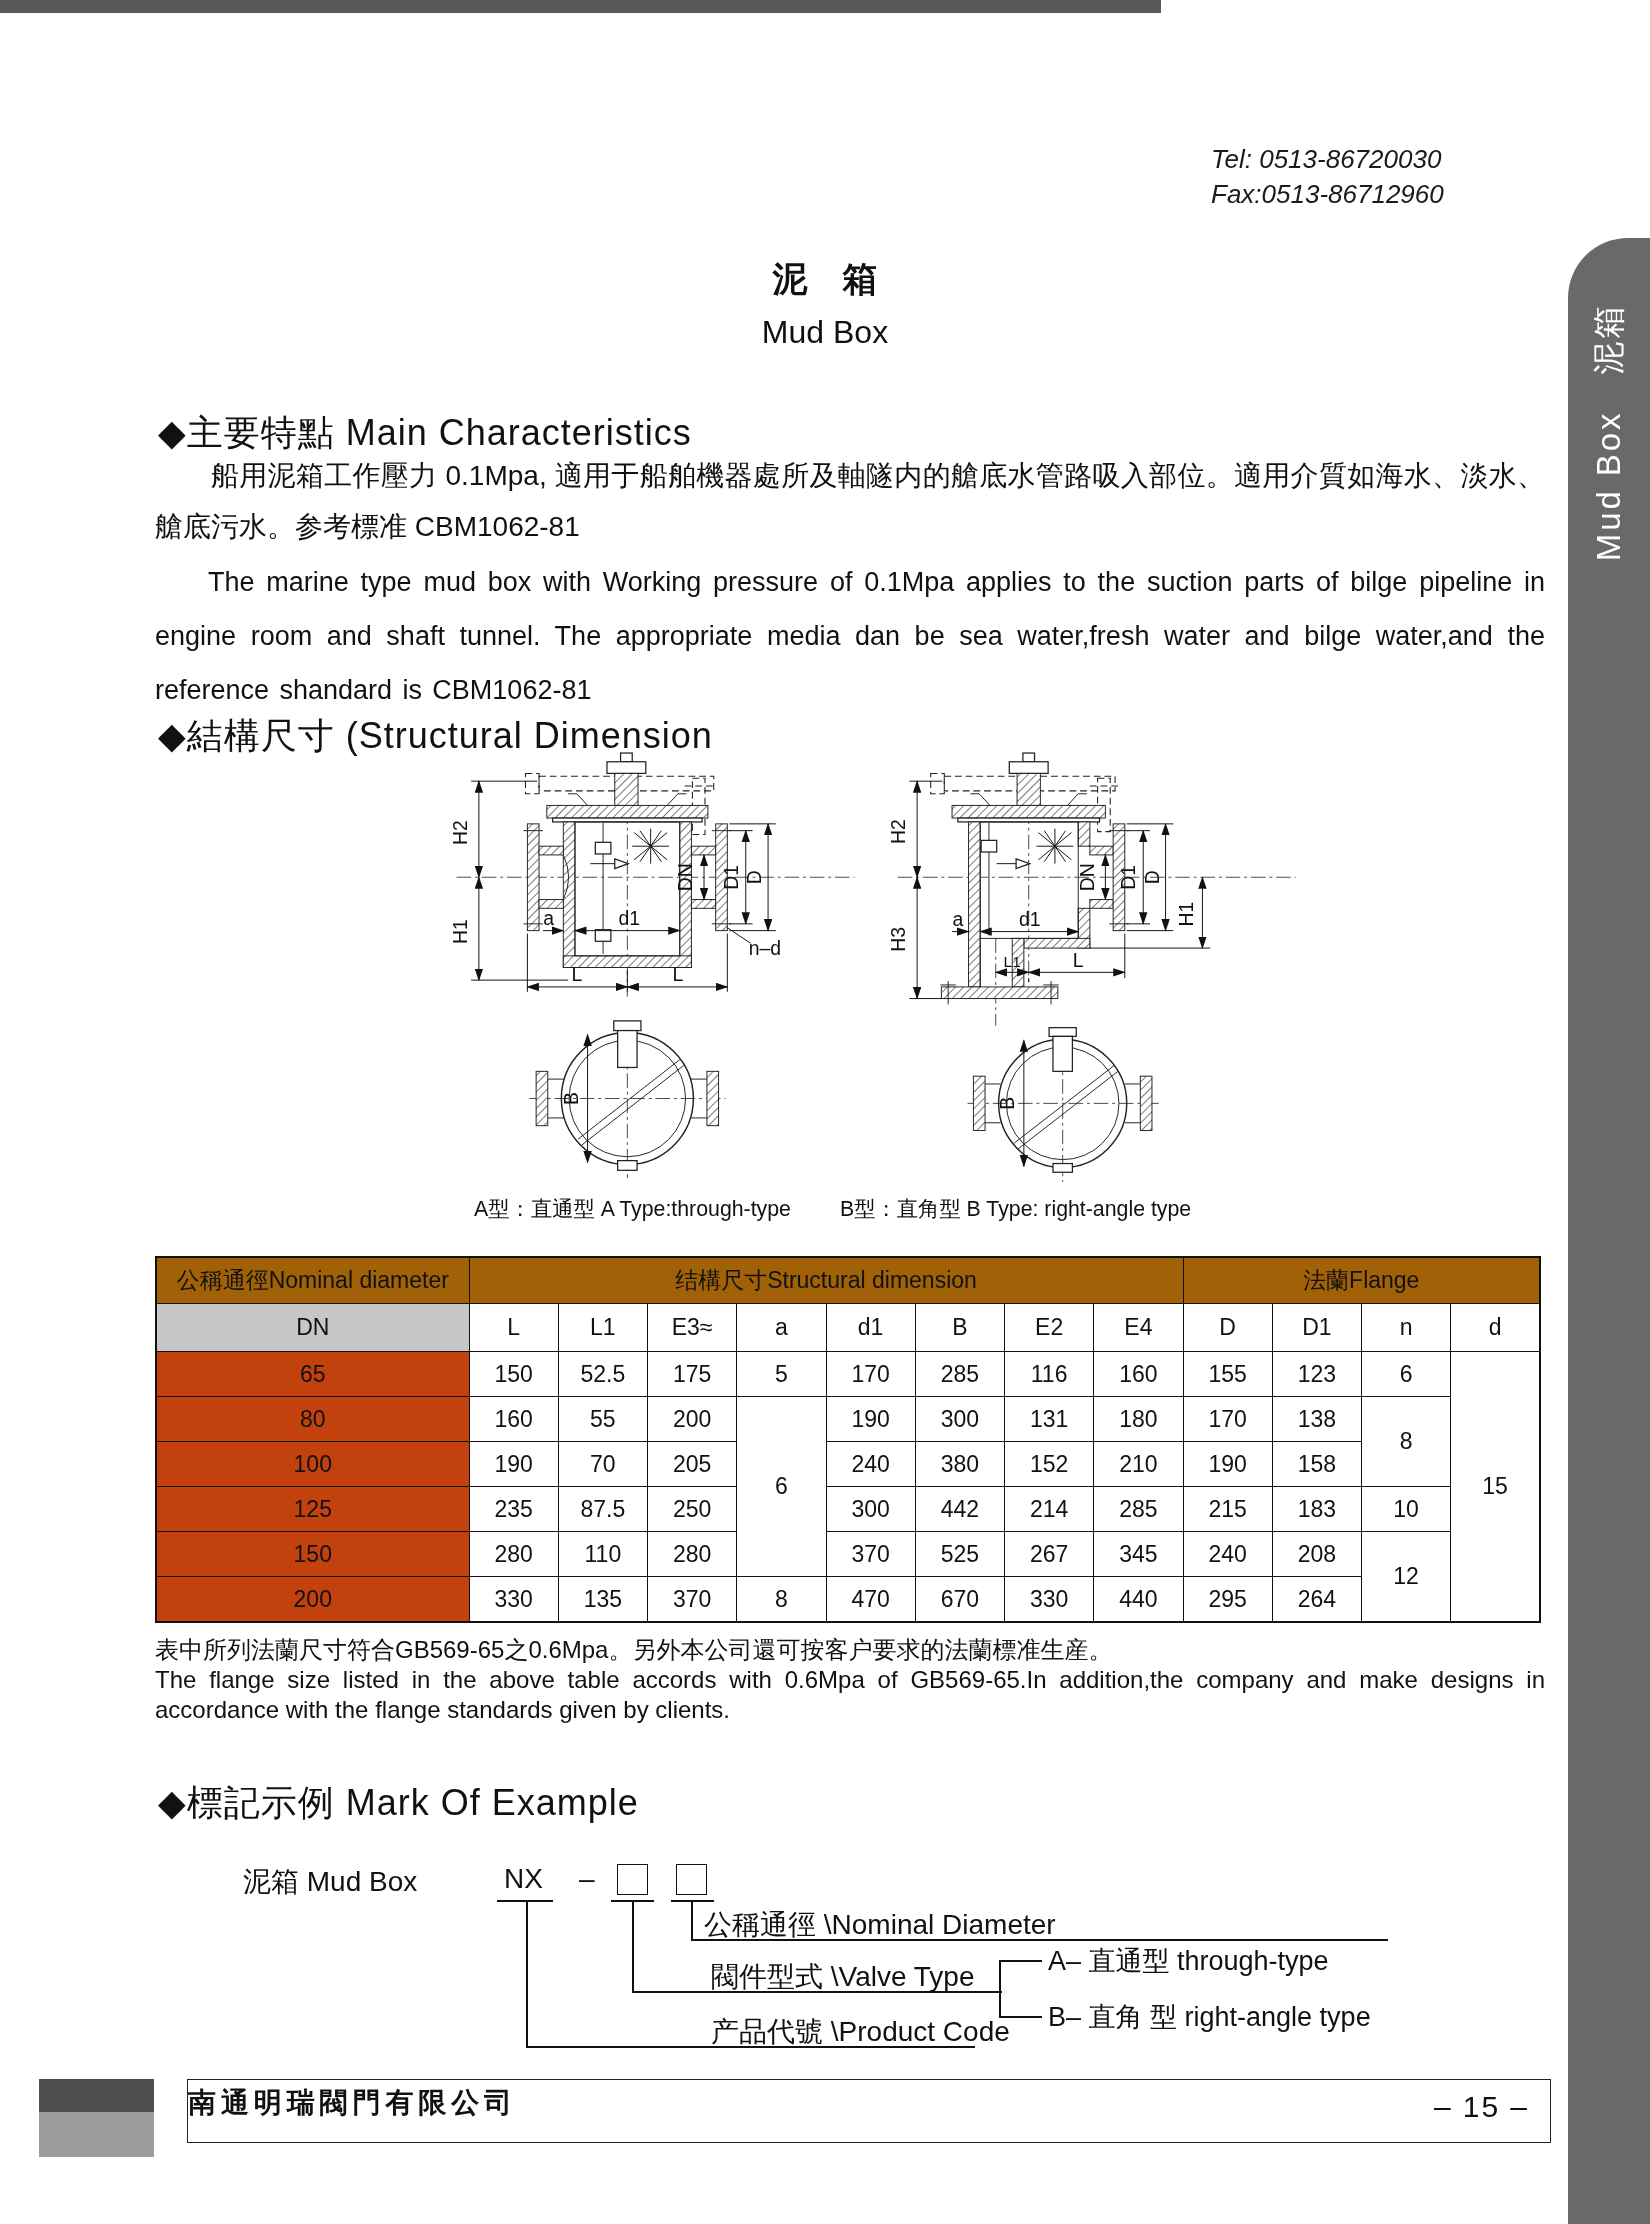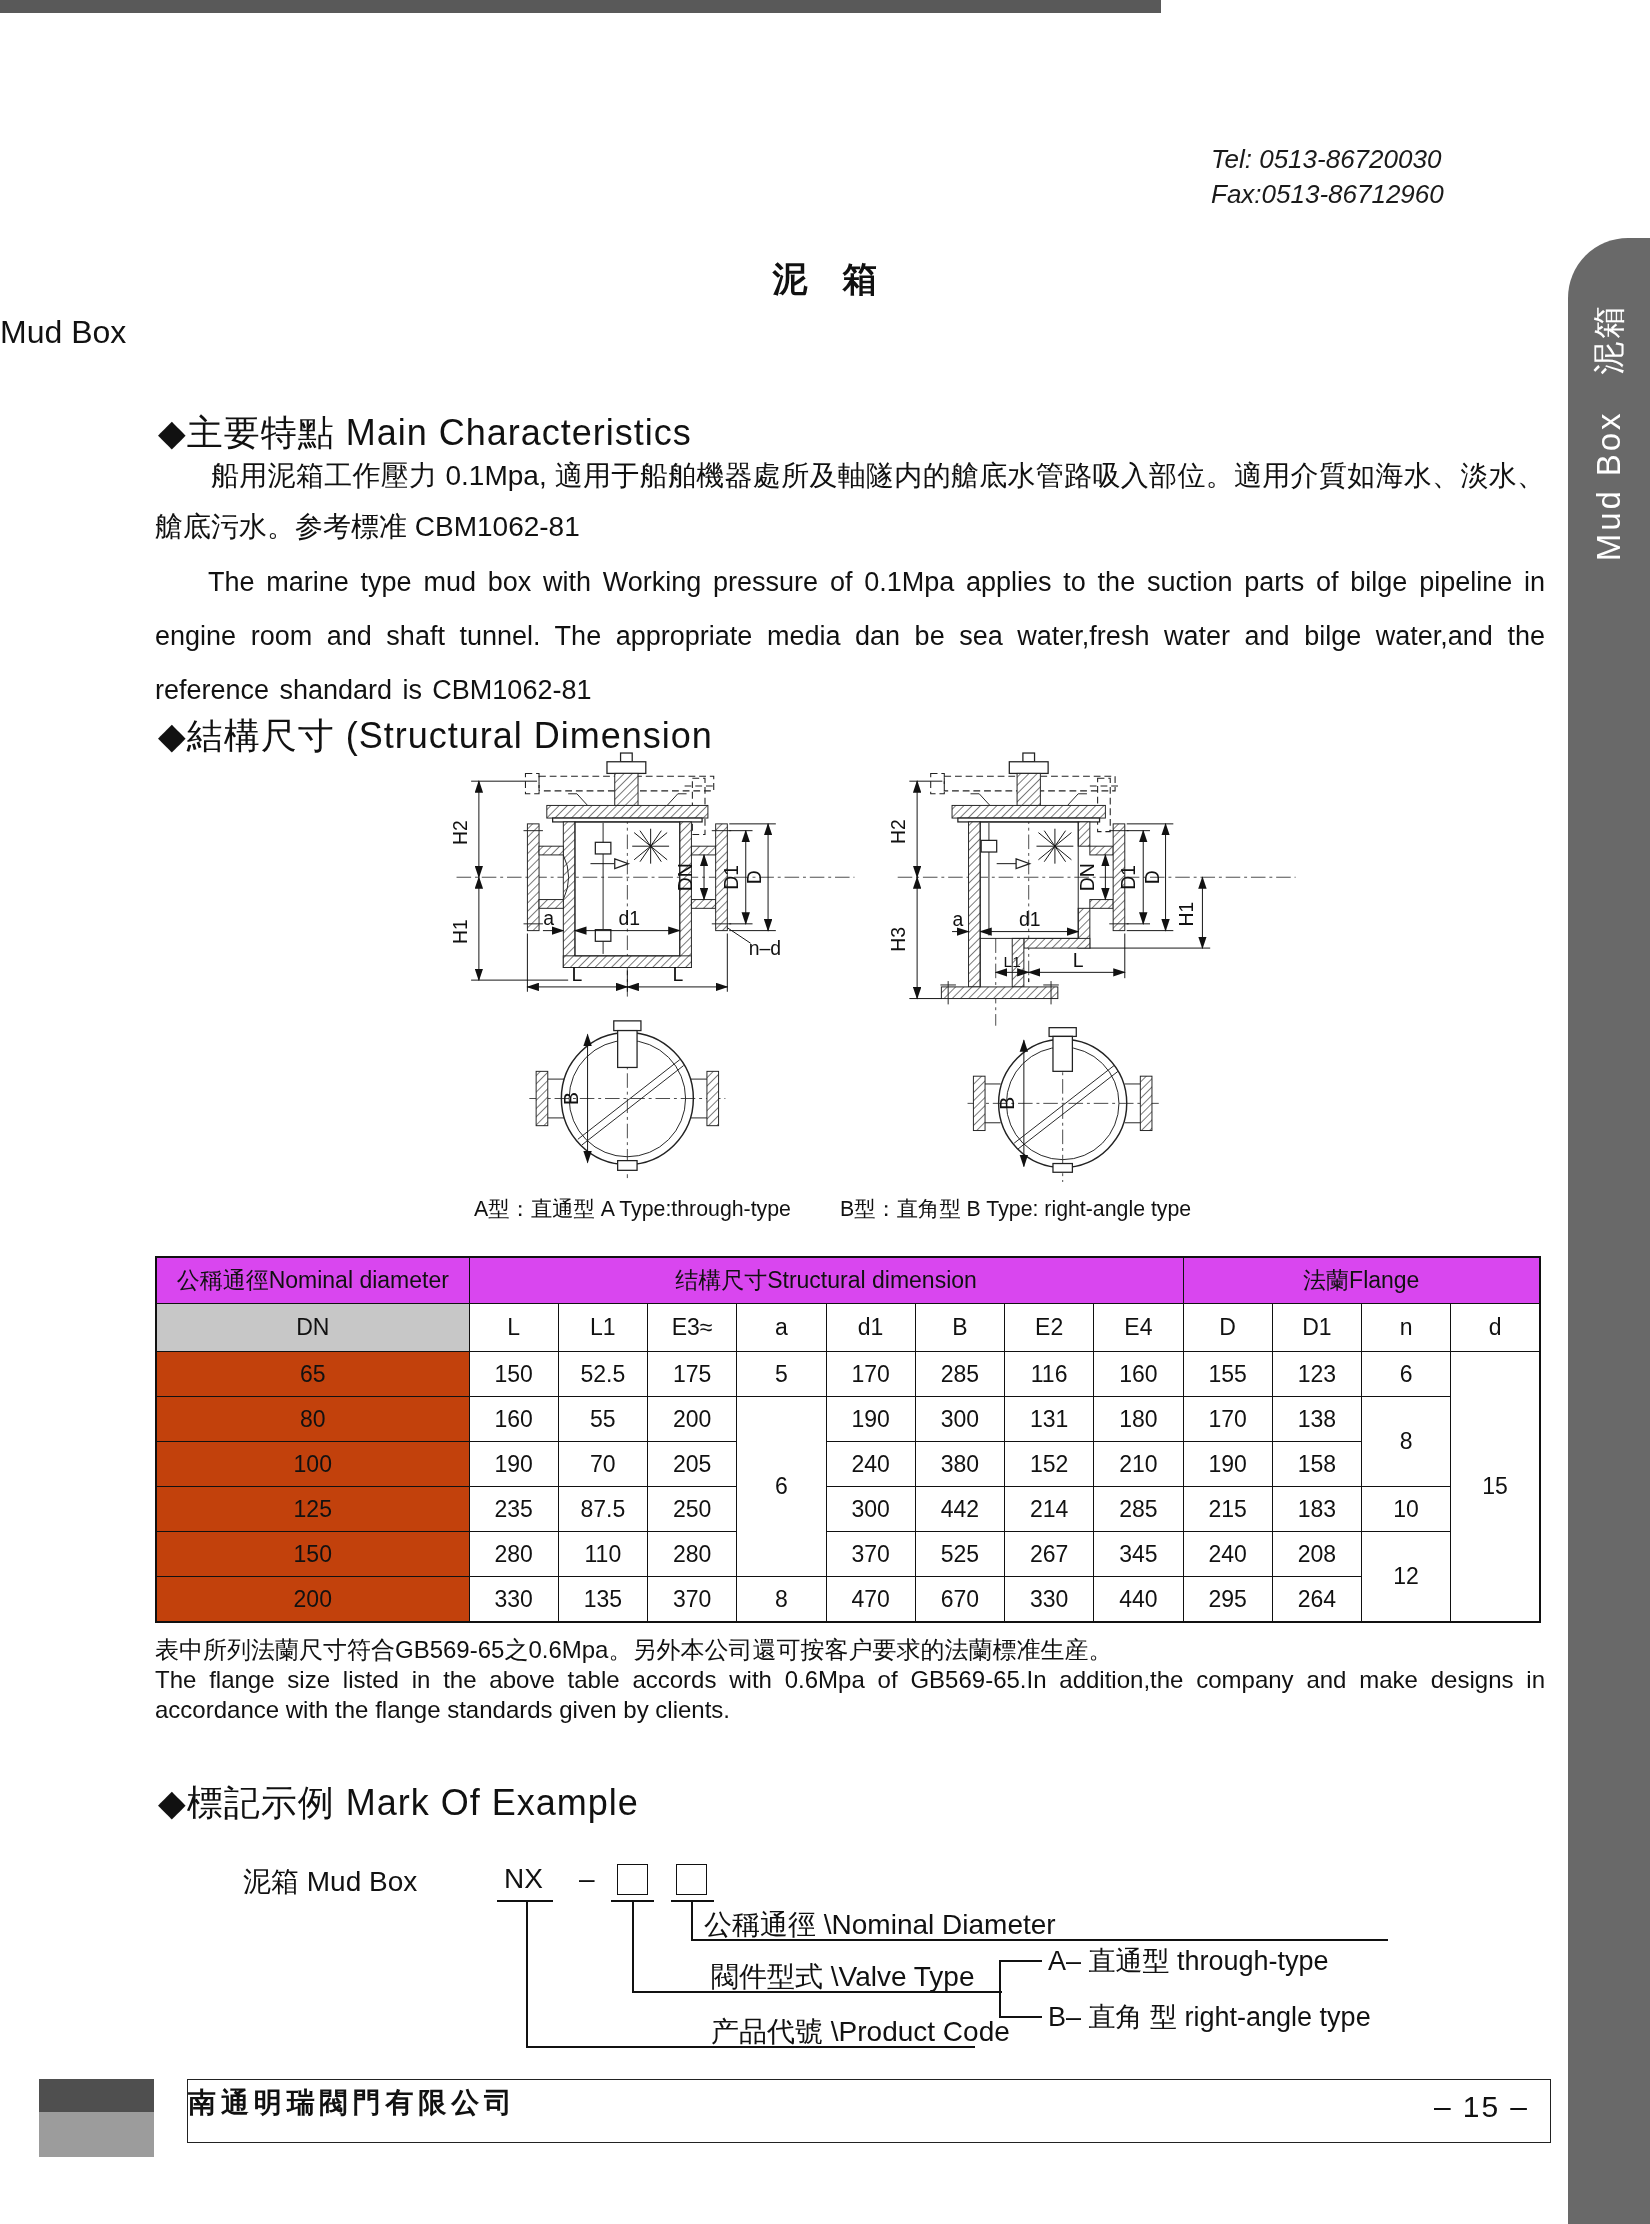--- a/index.html
+++ b/index.html
@@ -9,21 +9,21 @@
   .ln{position:absolute;background:#111;}
   
   .topbar{left:0;top:197;width:1161px;height:12.6px;background:#595959;}
   .contact{left:1211px;top:142px;font-style:italic;font-size:26px;line-height:35px;color:#1a1a1a;}
   
   .side-tab{left:1568px;top:238px;width:82px;height:1986px;background:#696969;border-top-left-radius:60px;}
   .side-text{left:1473px;top:391px;width:272px;height:82px;line-height:82px;text-align:center;
              transform:rotate(-90deg);color:#fff;font-size:33px;letter-spacing:2.9px;}
   
   .title-zh{left:0;top:256px;width:1650px;text-align:center;font-size:35px;font-weight:bold;}
-  .title-en{left:0;top:314px;width:1650px;text-align:left;font-size:32px;}
+  .title-en{left:0;top:314px;width:1650px;text-align:center;font-size:32px;}
   
   .h-sec{font-size:36px;letter-spacing:1px;}
   .h-char{left:158px;top:409px;}
   .para-zh{left:155px;top:450px;width:1390px;font-size:28px;line-height:51px;text-indent:56px;text-align:justify;}
   .para-en{left:155px;top:555px;width:1390px;font-size:27px;line-height:54px;text-indent:53px;text-align:justify;word-spacing:2.9px;}
   .h-struct{left:158px;top:712px;}
   
   .diagA{left:442px;top:749px;}
   .diagB{left:888px;top:749px;}
   .capA{left:419px;top:1194px;width:427px;text-align:center;font-size:21.3px;}
@@ -34,21 +34,21 @@
   svg .cl{stroke:#333;stroke-width:0.9;fill:none;stroke-dasharray:15 4 3 4;}
   svg .dash{stroke:#222;stroke-width:1.1;fill:none;stroke-dasharray:7 4;}
   svg .hat{stroke:#222;stroke-width:1;}
   svg .wht{fill:#fff;stroke:#222;stroke-width:1.3;}
   svg text{font-size:20px;fill:#111;font-family:"Liberation Sans",sans-serif;}
   svg text.sm{font-size:16px;}
   
   table.dims{position:absolute;left:155px;top:1256px;width:1386px;border-collapse:collapse;
              table-layout:fixed;font-size:23px;text-align:center;border:2.9px solid #111;}
   table.dims td{border:1px solid #111;padding:0;}
-  tr.t-group td{height:45px;background:#d946ef;}
+  tr.t-group td{height:45px;background:#a16207;}
   tr.t-cols td{height:47px;border-bottom-width:1.9px;}
   tr.t-cols td.gray, td.gray{background:#c7c7c7;}
   tr.drow td{height:44px;background:#fff;}
   tr.drow td.gray{background:#c2410c;}
   
   .note-zh{left:155px;top:1634px;font-size:24px;}
   .note-en{left:155px;top:1665px;width:1390px;font-size:24px;line-height:30px;text-align:justify;}
   .h-mark{left:158px;top:1779px;}
   
   .mk{font-size:28px;}

